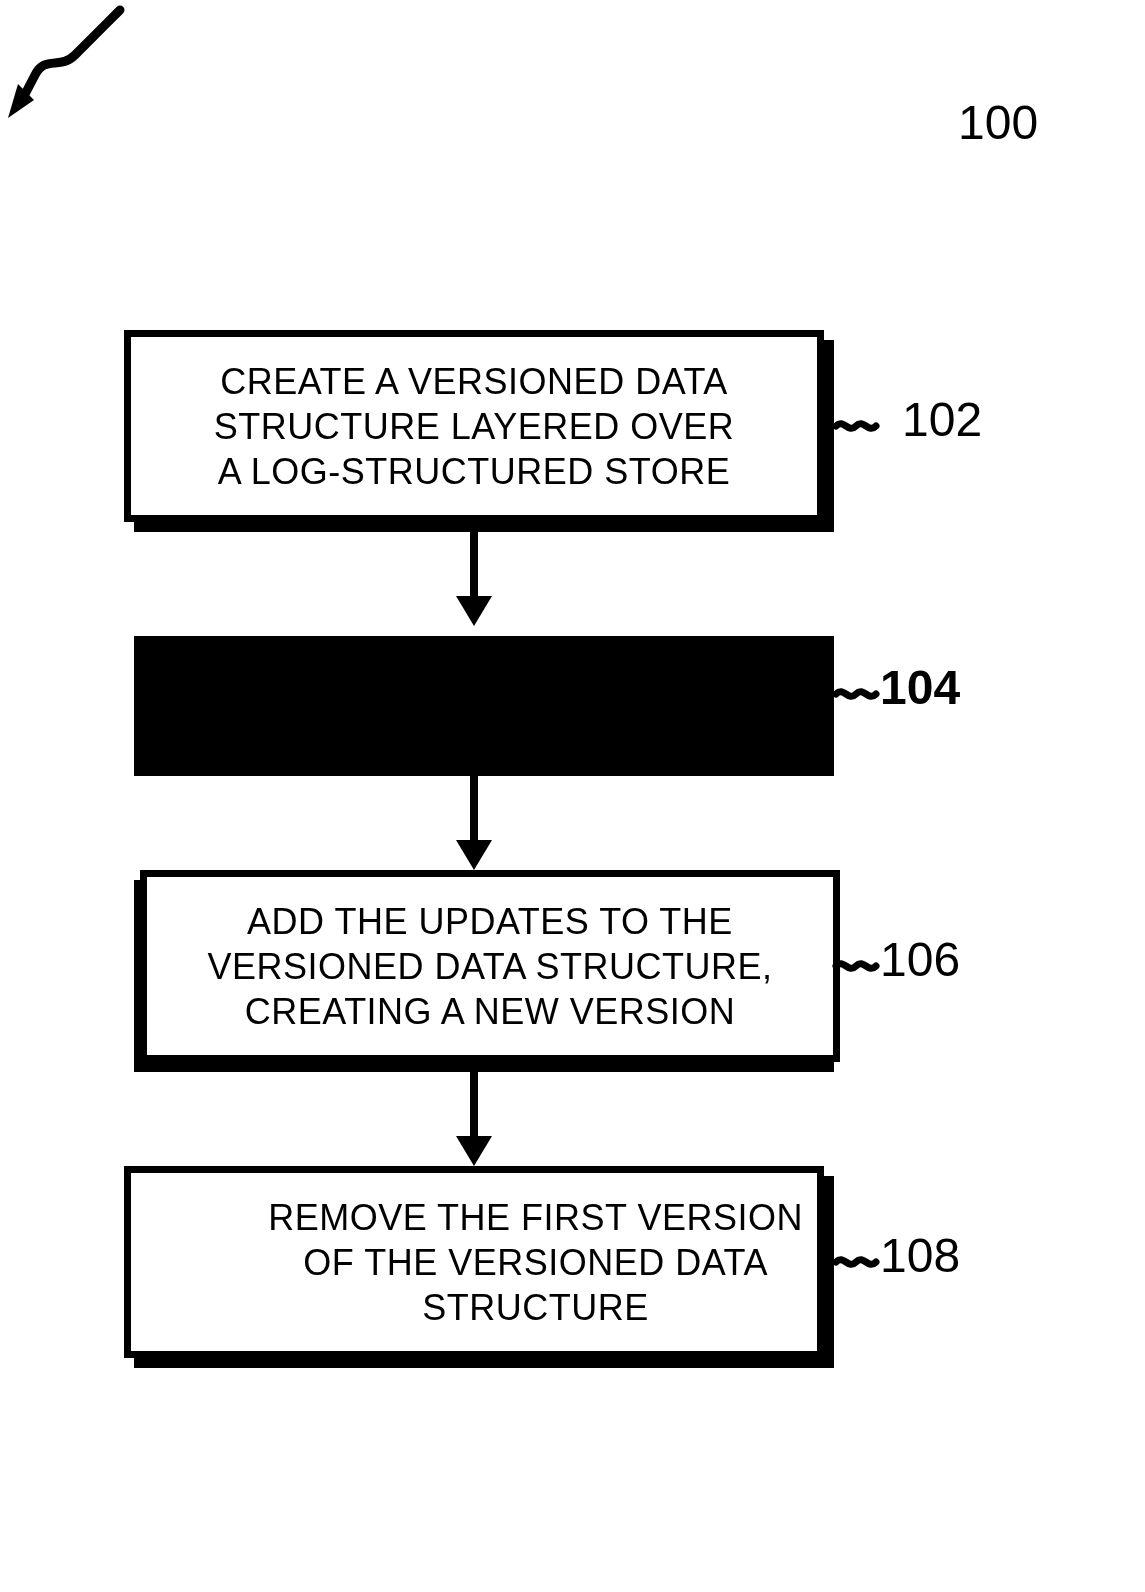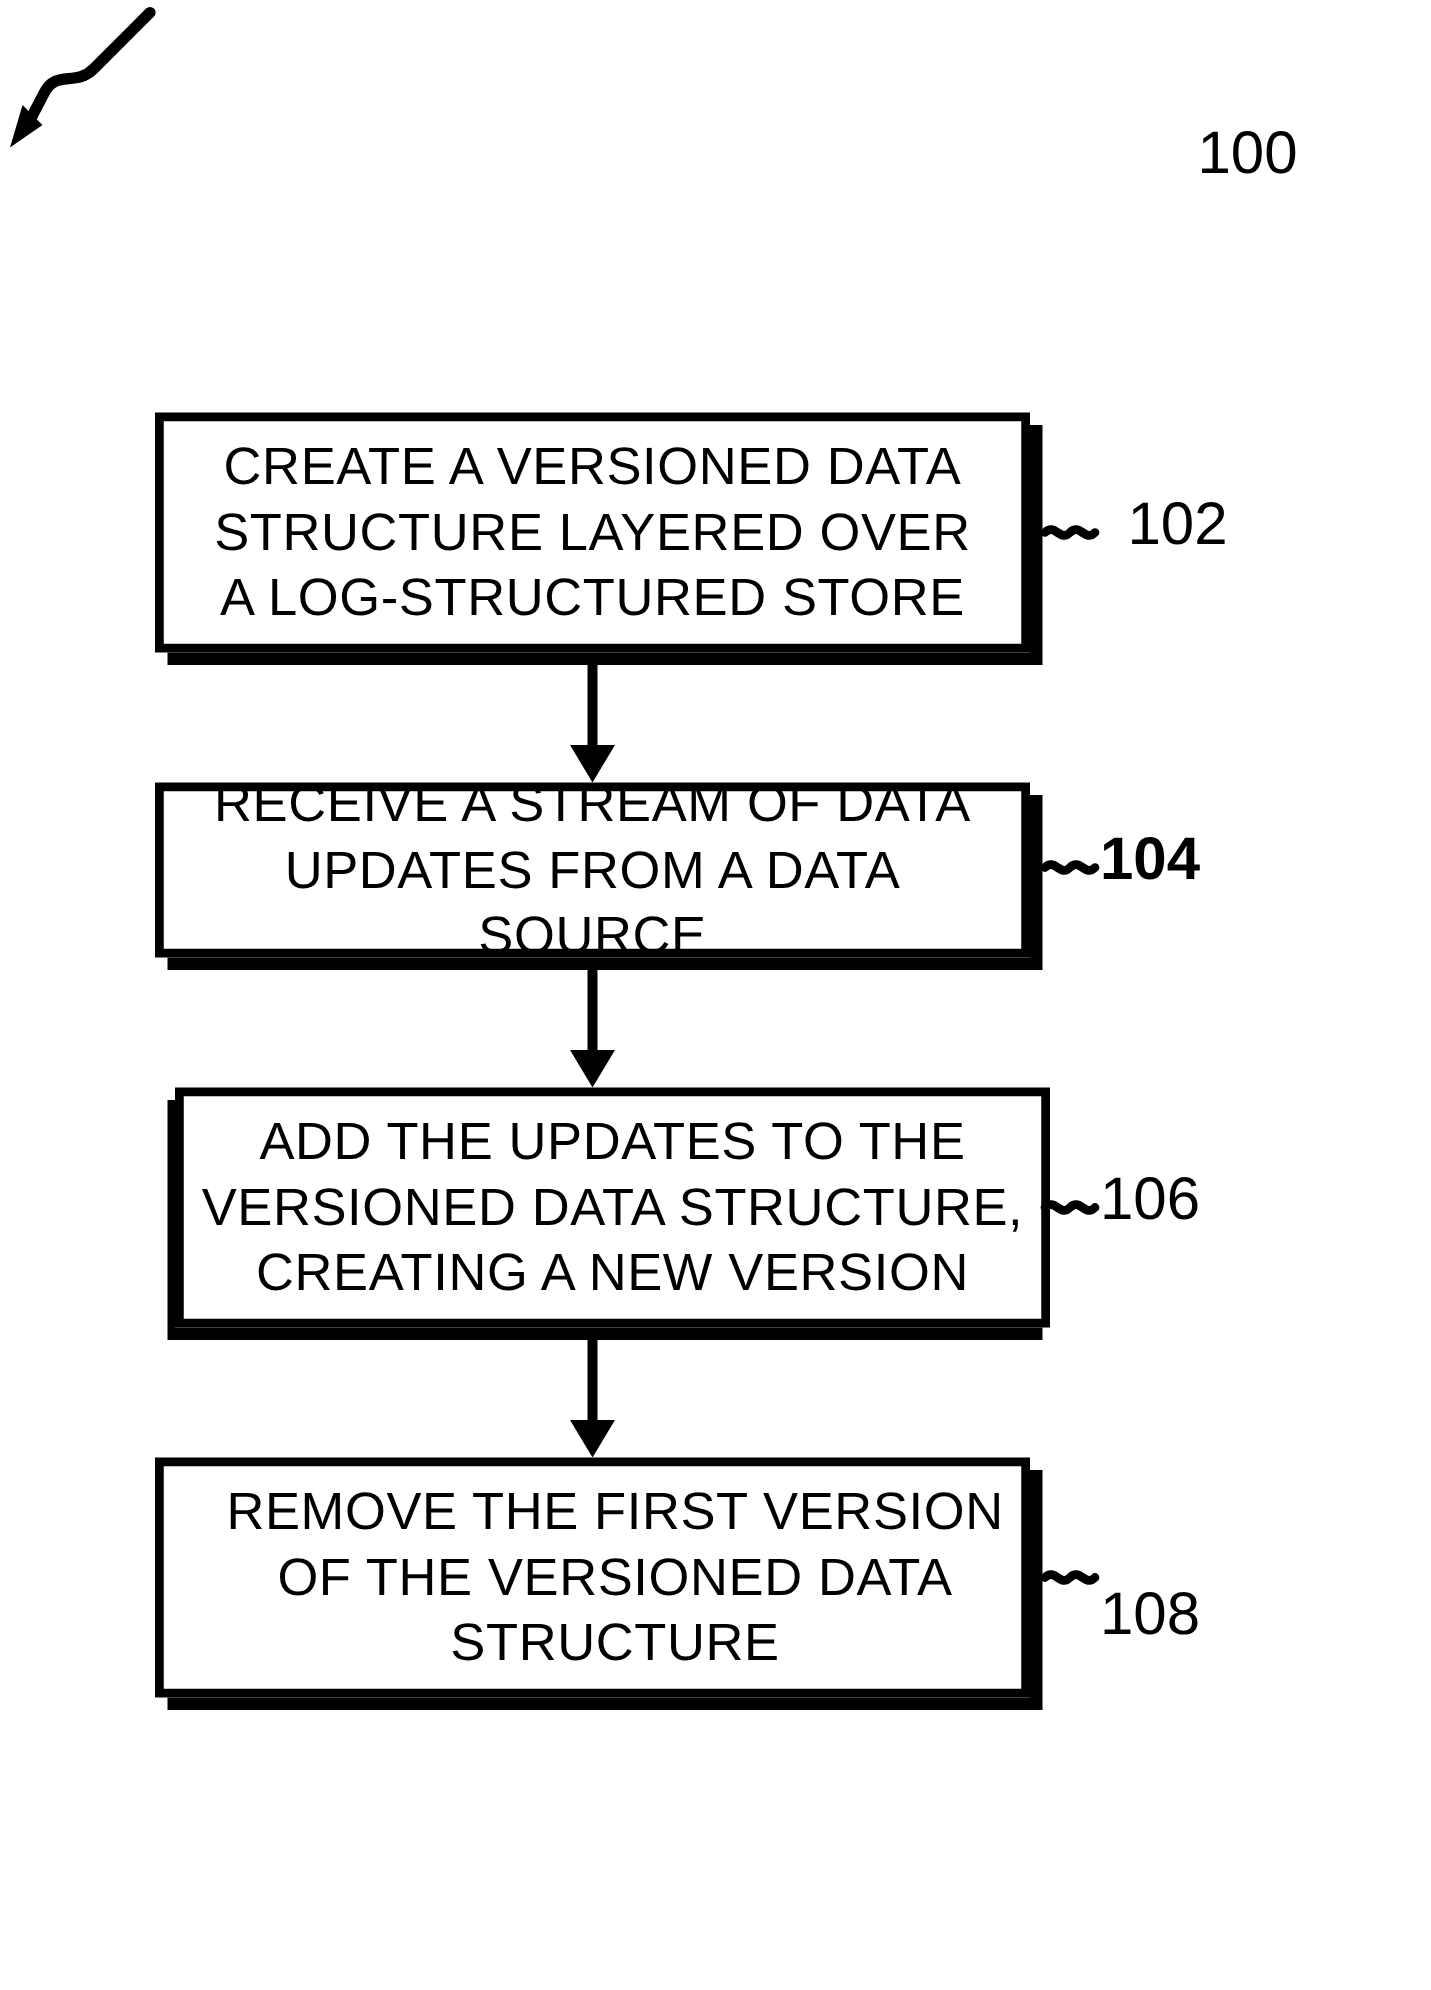--- a/index.html
+++ b/index.html
@@ -17,21 +17,21 @@
   }
   .flow-box {
     position: absolute;
     box-sizing: border-box;
     border: 7px solid #000;
     background: #fff;
     display: flex;
     align-items: center;
     justify-content: center;
     text-align: center;
-    font-size: 42px;
+    font-size: 36px;
     line-height: 1.25;
     font-weight: 400;
     padding: 10px 14px;
     letter-spacing: 0.5px;
   }
   .flow-box .txt {
     white-space: pre-line;
   }
   .shadow {
     position: absolute;
@@ -101,24 +101,20 @@
     <path d="M2 14 C 10 6, 14 22, 22 14 C 30 6, 34 22, 42 14"></path>
   </svg>
   <div class="label" style="left:902px; top:392px;">102</div>
 
   
   <div class="arrow-shaft" style="left:470px; top:532px; height:66px;"></div>
   <div class="arrow-head" style="left:456px; top:596px;"></div>
 
   
   <div class="shadow" style="left:134px; top:636px; width:700px; height:140px;"></div>
-  <div class="flow-box" style="left:124px; top:626px; width:700px; height:140px;">
-    <span class="txt">RECEIVE A STREAM OF DATA
-UPDATES FROM A DATA SOURCE</span>
-  </div>
   <svg class="lead" style="left:834px; top:680px; width:44px; height:28px;" viewBox="0 0 44 28">
     <path d="M2 14 C 10 6, 14 22, 22 14 C 30 6, 34 22, 42 14"></path>
   </svg>
   <div class="label" style="left:880px; top:660px;font-weight:bold;">104</div>
 
   
   <div class="arrow-shaft" style="left:470px; top:776px; height:66px;"></div>
   <div class="arrow-head" style="left:456px; top:840px;"></div>
 
   
@@ -140,15 +136,15 @@
   
   <div class="shadow" style="left:134px; top:1176px; width:700px; height:192px;"></div>
   <div class="flow-box" style="left:124px; top:1166px; width:700px; height:192px;justify-content:flex-end;">
     <span class="txt">REMOVE THE FIRST VERSION
 OF THE VERSIONED DATA
 STRUCTURE</span>
   </div>
   <svg class="lead" style="left:834px; top:1248px; width:44px; height:28px;" viewBox="0 0 44 28">
     <path d="M2 14 C 10 6, 14 22, 22 14 C 30 6, 34 22, 42 14"></path>
   </svg>
-  <div class="label" style="left:880px; top:1228px;margin-top:36px;">108</div>
+  <div class="label" style="left:880px; top:1228px;">108</div>
 
 </div>
 
 </body></html>

